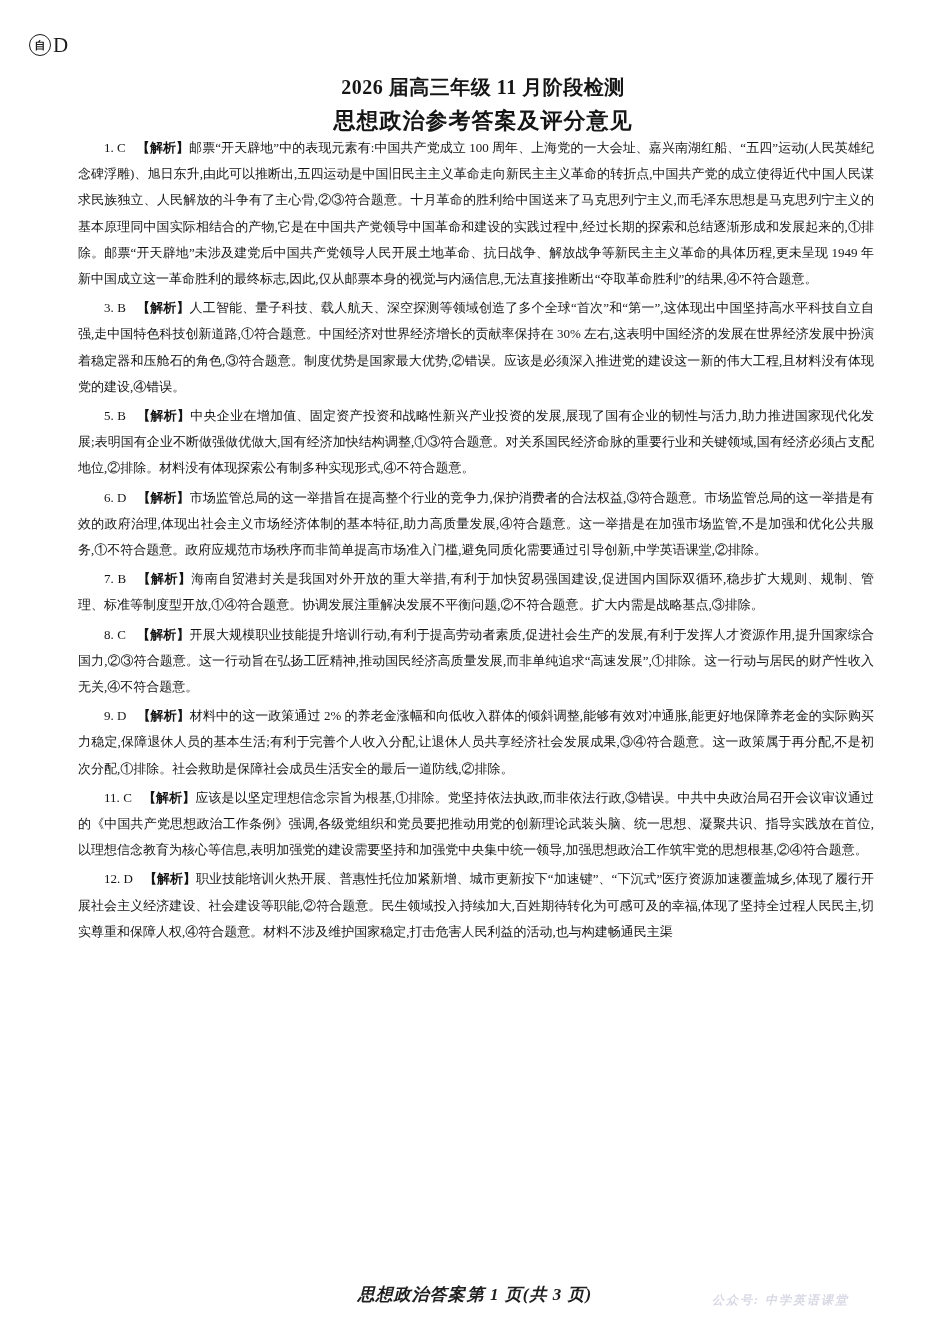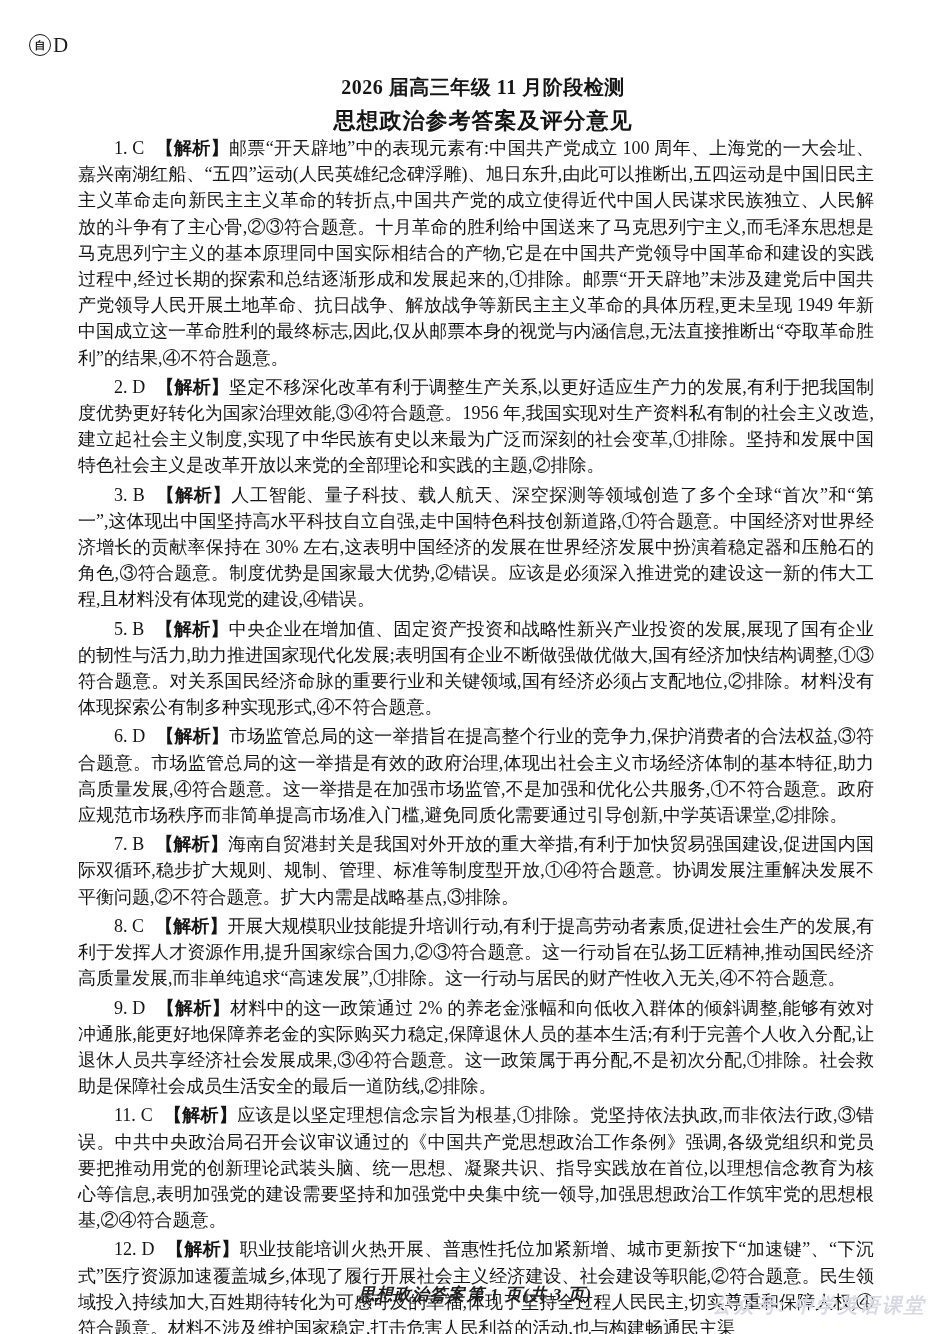--- a/index.html
+++ b/index.html
@@ -18,55 +18,54 @@
   }
   .brand .letter{font-size:21px;line-height:1;color:#1c1c1c;}
   
   .titles{position:absolute;left:8px;top:74px;width:100%;text-align:center;}
   .title-1{font-size:20px;font-weight:bold;letter-spacing:0.5px;margin:0;}
   .title-2{font-size:22px;font-weight:bold;letter-spacing:1px;margin:5px 0 0 0;}
   
   .content{position:absolute;left:78px;top:135px;width:796px;}
   p.answer{
     margin:0 0 3px 0;text-indent:2em;text-align:justify;text-align-last:left;
-    font-size:18px;line-height:26.2px;word-break:break-all;
+    font-size:13px;line-height:26.2px;word-break:break-all;
   }
   p.answer .num{margin-right:11px;}
   p.answer .lab{font-weight:bold;}
   
   .footer{
     position:absolute;left:0;top:1283px;width:100%;text-align:center;
     font-size:17px;font-weight:bold;font-style:italic;letter-spacing:1px;color:#202020;
   }
   .footer .fp{margin-left:1px;}
   
   .watermark{
     position:absolute;left:712px;top:1292px;
-    font-size:20px;font-weight:bold;font-style:italic;letter-spacing:2px;
+    font-size:12px;font-weight:bold;font-style:italic;letter-spacing:2px;
     color:#d9d9e6;
   }
 </style>
 </head>
 <body>
 
 <div class="page">
 
   <div class="brand">
     <span class="circle">自</span>
     <span class="letter">D</span>
   </div>
 
   <div class="titles">
     <div class="title-1">2026 届高三年级 11 月阶段检测</div>
     <div class="title-2">思想政治参考答案及评分意见</div>
   </div>
 
   <div class="content">
       <p class="answer"><span class="num">1. C</span><b class="lab">【解析】</b><span>邮票“开天辟地”中的表现元素有:中国共产党成立 100 周年、上海党的一大会址、嘉兴南湖红船、“五四”运动(人民英雄纪念碑浮雕)、旭日东升,由此可以推断出,五四运动是中国旧民主主义革命走向新民主主义革命的转折点,中国共产党的成立使得近代中国人民谋求民族独立、人民解放的斗争有了主心骨,②③符合题意。十月革命的胜利给中国送来了马克思列宁主义,而毛泽东思想是马克思列宁主义的基本原理同中国实际相结合的产物,它是在中国共产党领导中国革命和建设的实践过程中,经过长期的探索和总结逐渐形成和发展起来的,①排除。邮票“开天辟地”未涉及建党后中国共产党领导人民开展土地革命、抗日战争、解放战争等新民主主义革命的具体历程,更未呈现 1949 年新中国成立这一革命胜利的最终标志,因此,仅从邮票本身的视觉与内涵信息,无法直接推断出“夺取革命胜利”的结果,④不符合题意。</span></p>
-      <p class="answer"><span class="num">2. D</span><b class="lab">【解析】</b><span>坚定不移深化改革有利于调整生产关系,以更好适应生产力的发展,有利于把我国制度优势更好转化为国家治理效能,③④符合题意。1956 年,我国实现对生产资料私有制的社会主义改造,建立起社会主义制度,实现了中华民族有史以来最为广泛而深刻的社会变革,①排除。坚持和发展中国特色社会主义是改革开放以来党的全部理论和实践的主题,②排除。</span></p>
       <p class="answer"><span class="num">3. B</span><b class="lab">【解析】</b><span>人工智能、量子科技、载人航天、深空探测等领域创造了多个全球“首次”和“第一”,这体现出中国坚持高水平科技自立自强,走中国特色科技创新道路,①符合题意。中国经济对世界经济增长的贡献率保持在 30% 左右,这表明中国经济的发展在世界经济发展中扮演着稳定器和压舱石的角色,③符合题意。制度优势是国家最大优势,②错误。应该是必须深入推进党的建设这一新的伟大工程,且材料没有体现党的建设,④错误。</span></p>
       <p class="answer"><span class="num">5. B</span><b class="lab">【解析】</b><span>中央企业在增加值、固定资产投资和战略性新兴产业投资的发展,展现了国有企业的韧性与活力,助力推进国家现代化发展;表明国有企业不断做强做优做大,国有经济加快结构调整,①③符合题意。对关系国民经济命脉的重要行业和关键领域,国有经济必须占支配地位,②排除。材料没有体现探索公有制多种实现形式,④不符合题意。</span></p>
       <p class="answer"><span class="num">6. D</span><b class="lab">【解析】</b><span>市场监管总局的这一举措旨在提高整个行业的竞争力,保护消费者的合法权益,③符合题意。市场监管总局的这一举措是有效的政府治理,体现出社会主义市场经济体制的基本特征,助力高质量发展,④符合题意。这一举措是在加强市场监管,不是加强和优化公共服务,①不符合题意。政府应规范市场秩序而非简单提高市场准入门槛,避免同质化需要通过引导创新,中学英语课堂,②排除。</span></p>
       <p class="answer"><span class="num">7. B</span><b class="lab">【解析】</b><span>海南自贸港封关是我国对外开放的重大举措,有利于加快贸易强国建设,促进国内国际双循环,稳步扩大规则、规制、管理、标准等制度型开放,①④符合题意。协调发展注重解决发展不平衡问题,②不符合题意。扩大内需是战略基点,③排除。</span></p>
       <p class="answer"><span class="num">8. C</span><b class="lab">【解析】</b><span>开展大规模职业技能提升培训行动,有利于提高劳动者素质,促进社会生产的发展,有利于发挥人才资源作用,提升国家综合国力,②③符合题意。这一行动旨在弘扬工匠精神,推动国民经济高质量发展,而非单纯追求“高速发展”,①排除。这一行动与居民的财产性收入无关,④不符合题意。</span></p>
       <p class="answer"><span class="num">9. D</span><b class="lab">【解析】</b><span>材料中的这一政策通过 2% 的养老金涨幅和向低收入群体的倾斜调整,能够有效对冲通胀,能更好地保障养老金的实际购买力稳定,保障退休人员的基本生活;有利于完善个人收入分配,让退休人员共享经济社会发展成果,③④符合题意。这一政策属于再分配,不是初次分配,①排除。社会救助是保障社会成员生活安全的最后一道防线,②排除。</span></p>
       <p class="answer"><span class="num">11. C</span><b class="lab">【解析】</b><span>应该是以坚定理想信念宗旨为根基,①排除。党坚持依法执政,而非依法行政,③错误。中共中央政治局召开会议审议通过的《中国共产党思想政治工作条例》强调,各级党组织和党员要把推动用党的创新理论武装头脑、统一思想、凝聚共识、指导实践放在首位,以理想信念教育为核心等信息,表明加强党的建设需要坚持和加强党中央集中统一领导,加强思想政治工作筑牢党的思想根基,②④符合题意。</span></p>
       <p class="answer"><span class="num">12. D</span><b class="lab">【解析】</b><span>职业技能培训火热开展、普惠性托位加紧新增、城市更新按下“加速键”、“下沉式”医疗资源加速覆盖城乡,体现了履行开展社会主义经济建设、社会建设等职能,②符合题意。民生领域投入持续加大,百姓期待转化为可感可及的幸福,体现了坚持全过程人民民主,切实尊重和保障人权,④符合题意。材料不涉及维护国家稳定,打击危害人民利益的活动,也与构建畅通民主渠</span></p>
     </div>
 

